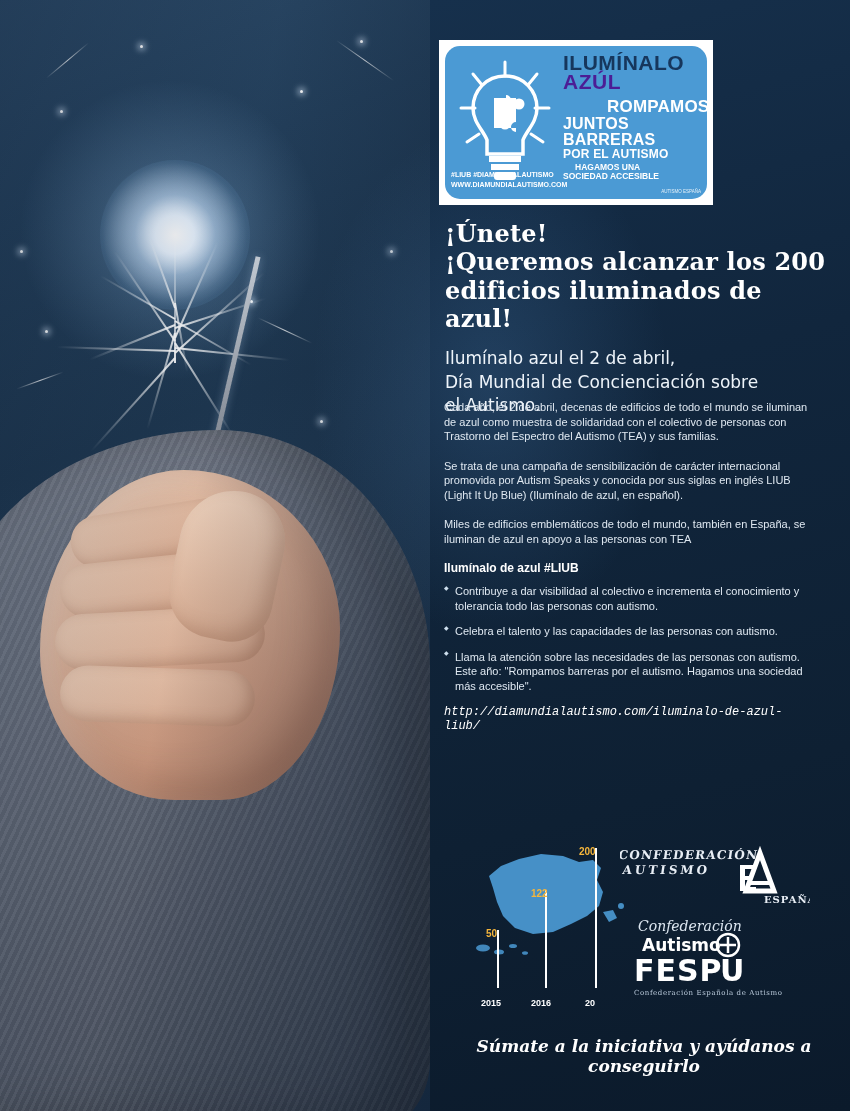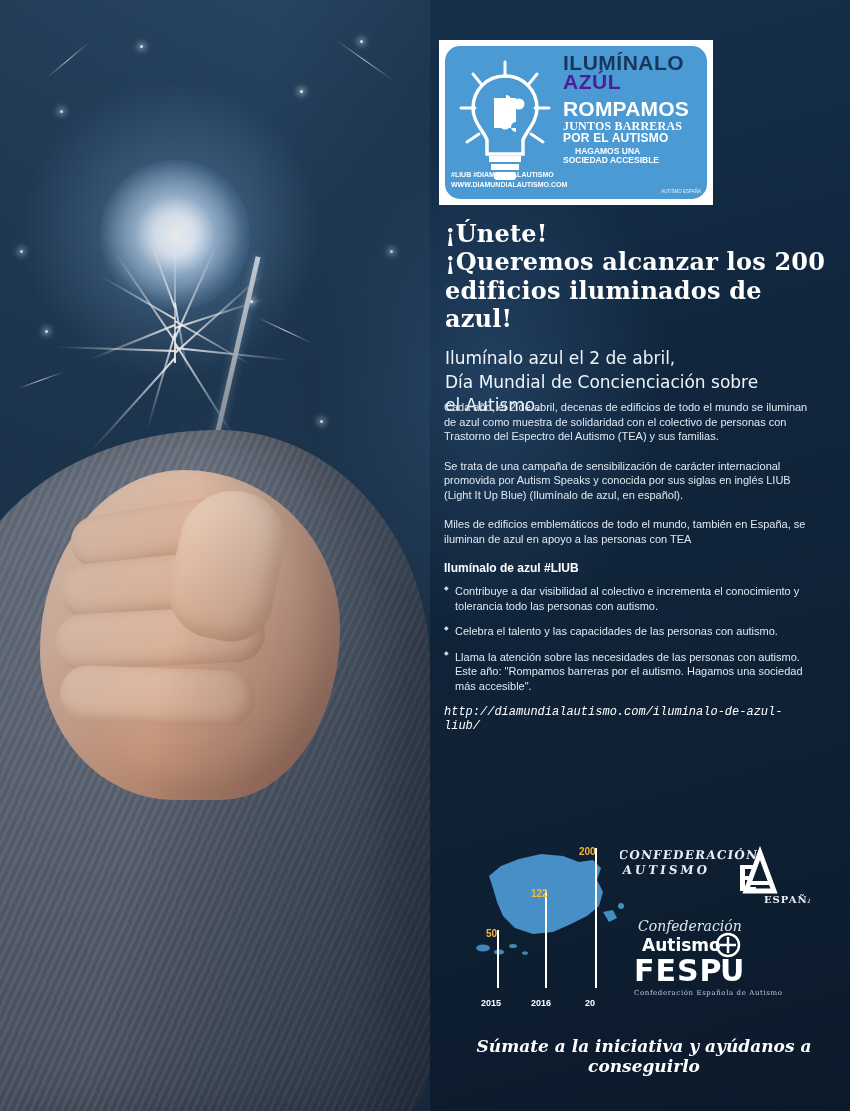--- a/index.html
+++ b/index.html
@@ -109,22 +109,22 @@
   }
   .bulb-wrap {
     position:absolute; left:8px; top:10px; width:105px; height:132px;
   }
   .logo-text {
     position:absolute; left:118px; top:6px; right:6px;
     color:#ffffff; line-height:1.0;
   }
   .lt1 { font-size:21px; font-weight:bold; letter-spacing:0.5px; color:#16365c; }
   .lt2 { font-size:21px; font-weight:bold; letter-spacing:0.5px; color:#4c1d95; margin-top:-2px;}
-  .lt3 { font-size:21px; font-weight:bold; margin-top:6px; letter-spacing:0.2px;}
-  .lt4 { font-size:12px; font-weight:bold; margin-top:1px; letter-spacing:0.2px;font-family:Liberation Serif, serif;}
+  .lt3 { font-size:17px; font-weight:bold; margin-top:6px; letter-spacing:0.2px;margin-left:44px;}
+  .lt4 { font-size:16px; font-weight:bold; margin-top:1px; letter-spacing:0.2px;}
   .lt5 { font-size:12px; font-weight:bold; letter-spacing:0.2px;}
   .lt6 { font-size:8.5px; font-weight:bold; margin-top:3px;padding-left:12px; }
   .lt7 { font-size:8.5px; font-weight:bold; }
   .logo-foot {
     position:absolute; left:6px; right:6px; bottom:4px; color:#ffffff;
     font-size:7px; font-weight:bold; line-height:1.35;
   }
   .logo-foot .tiny { font-size:4.5px; font-weight:normal; opacity:0.85; text-align:right; }
 
   

